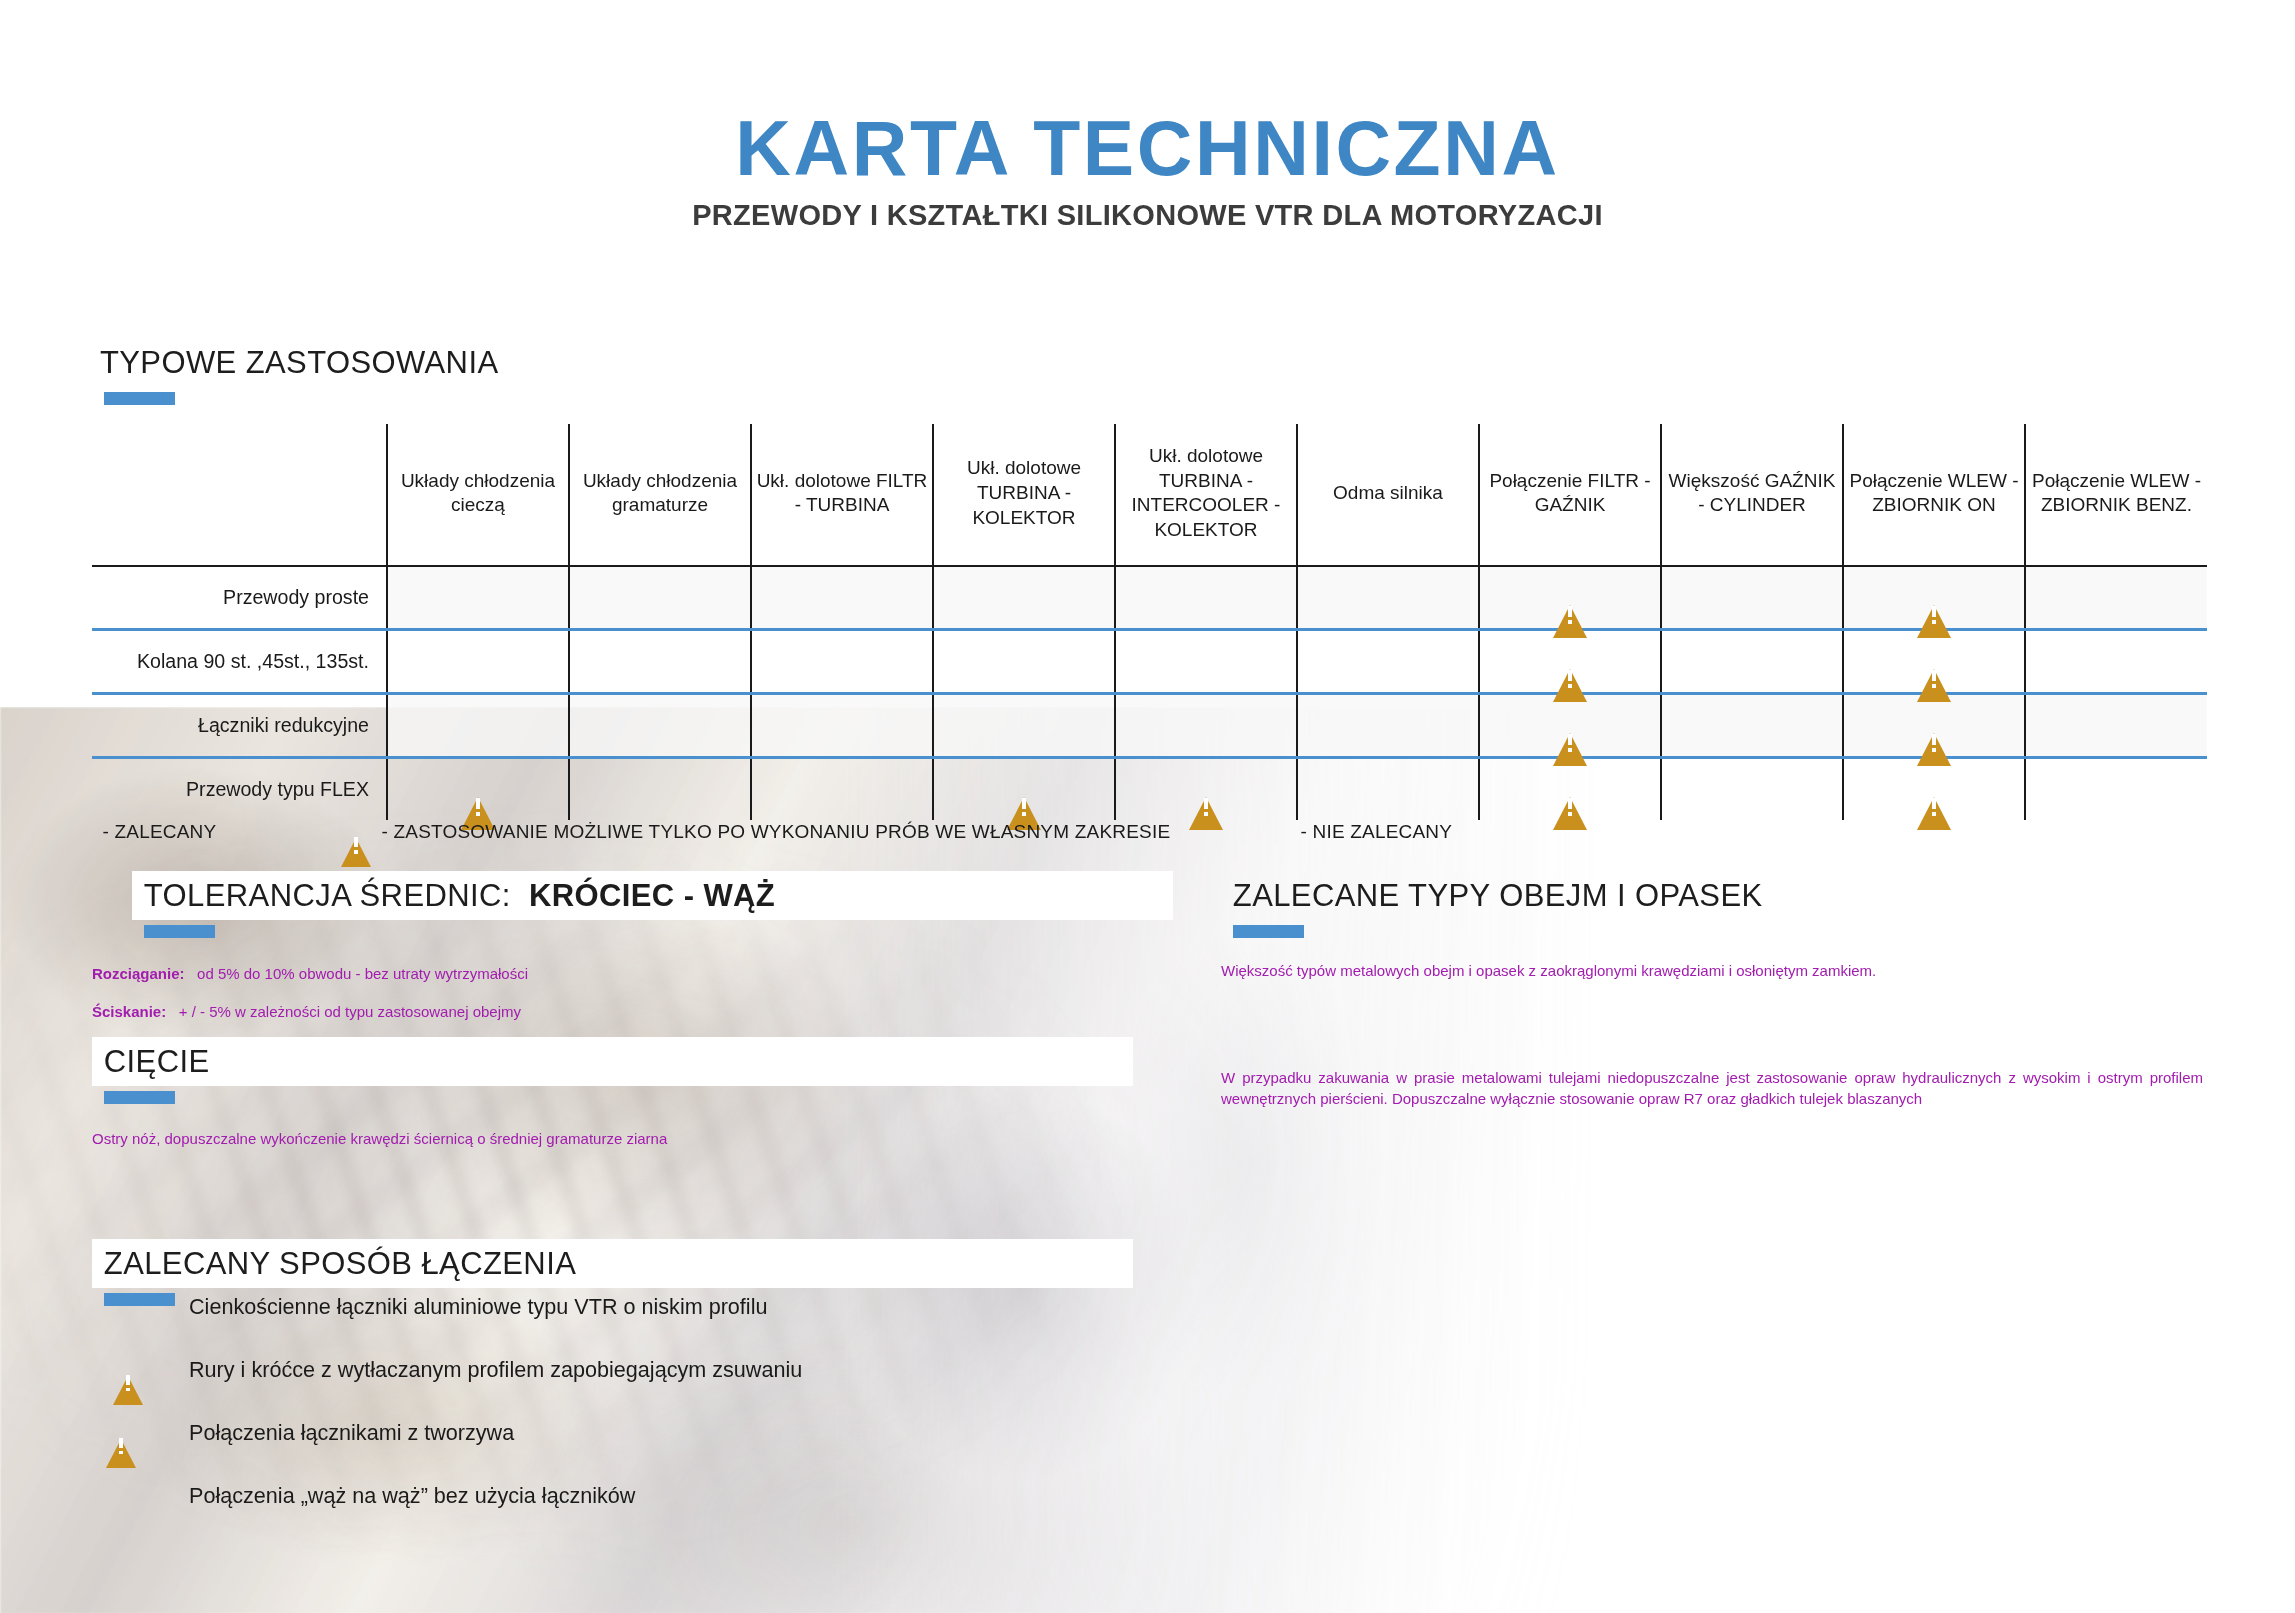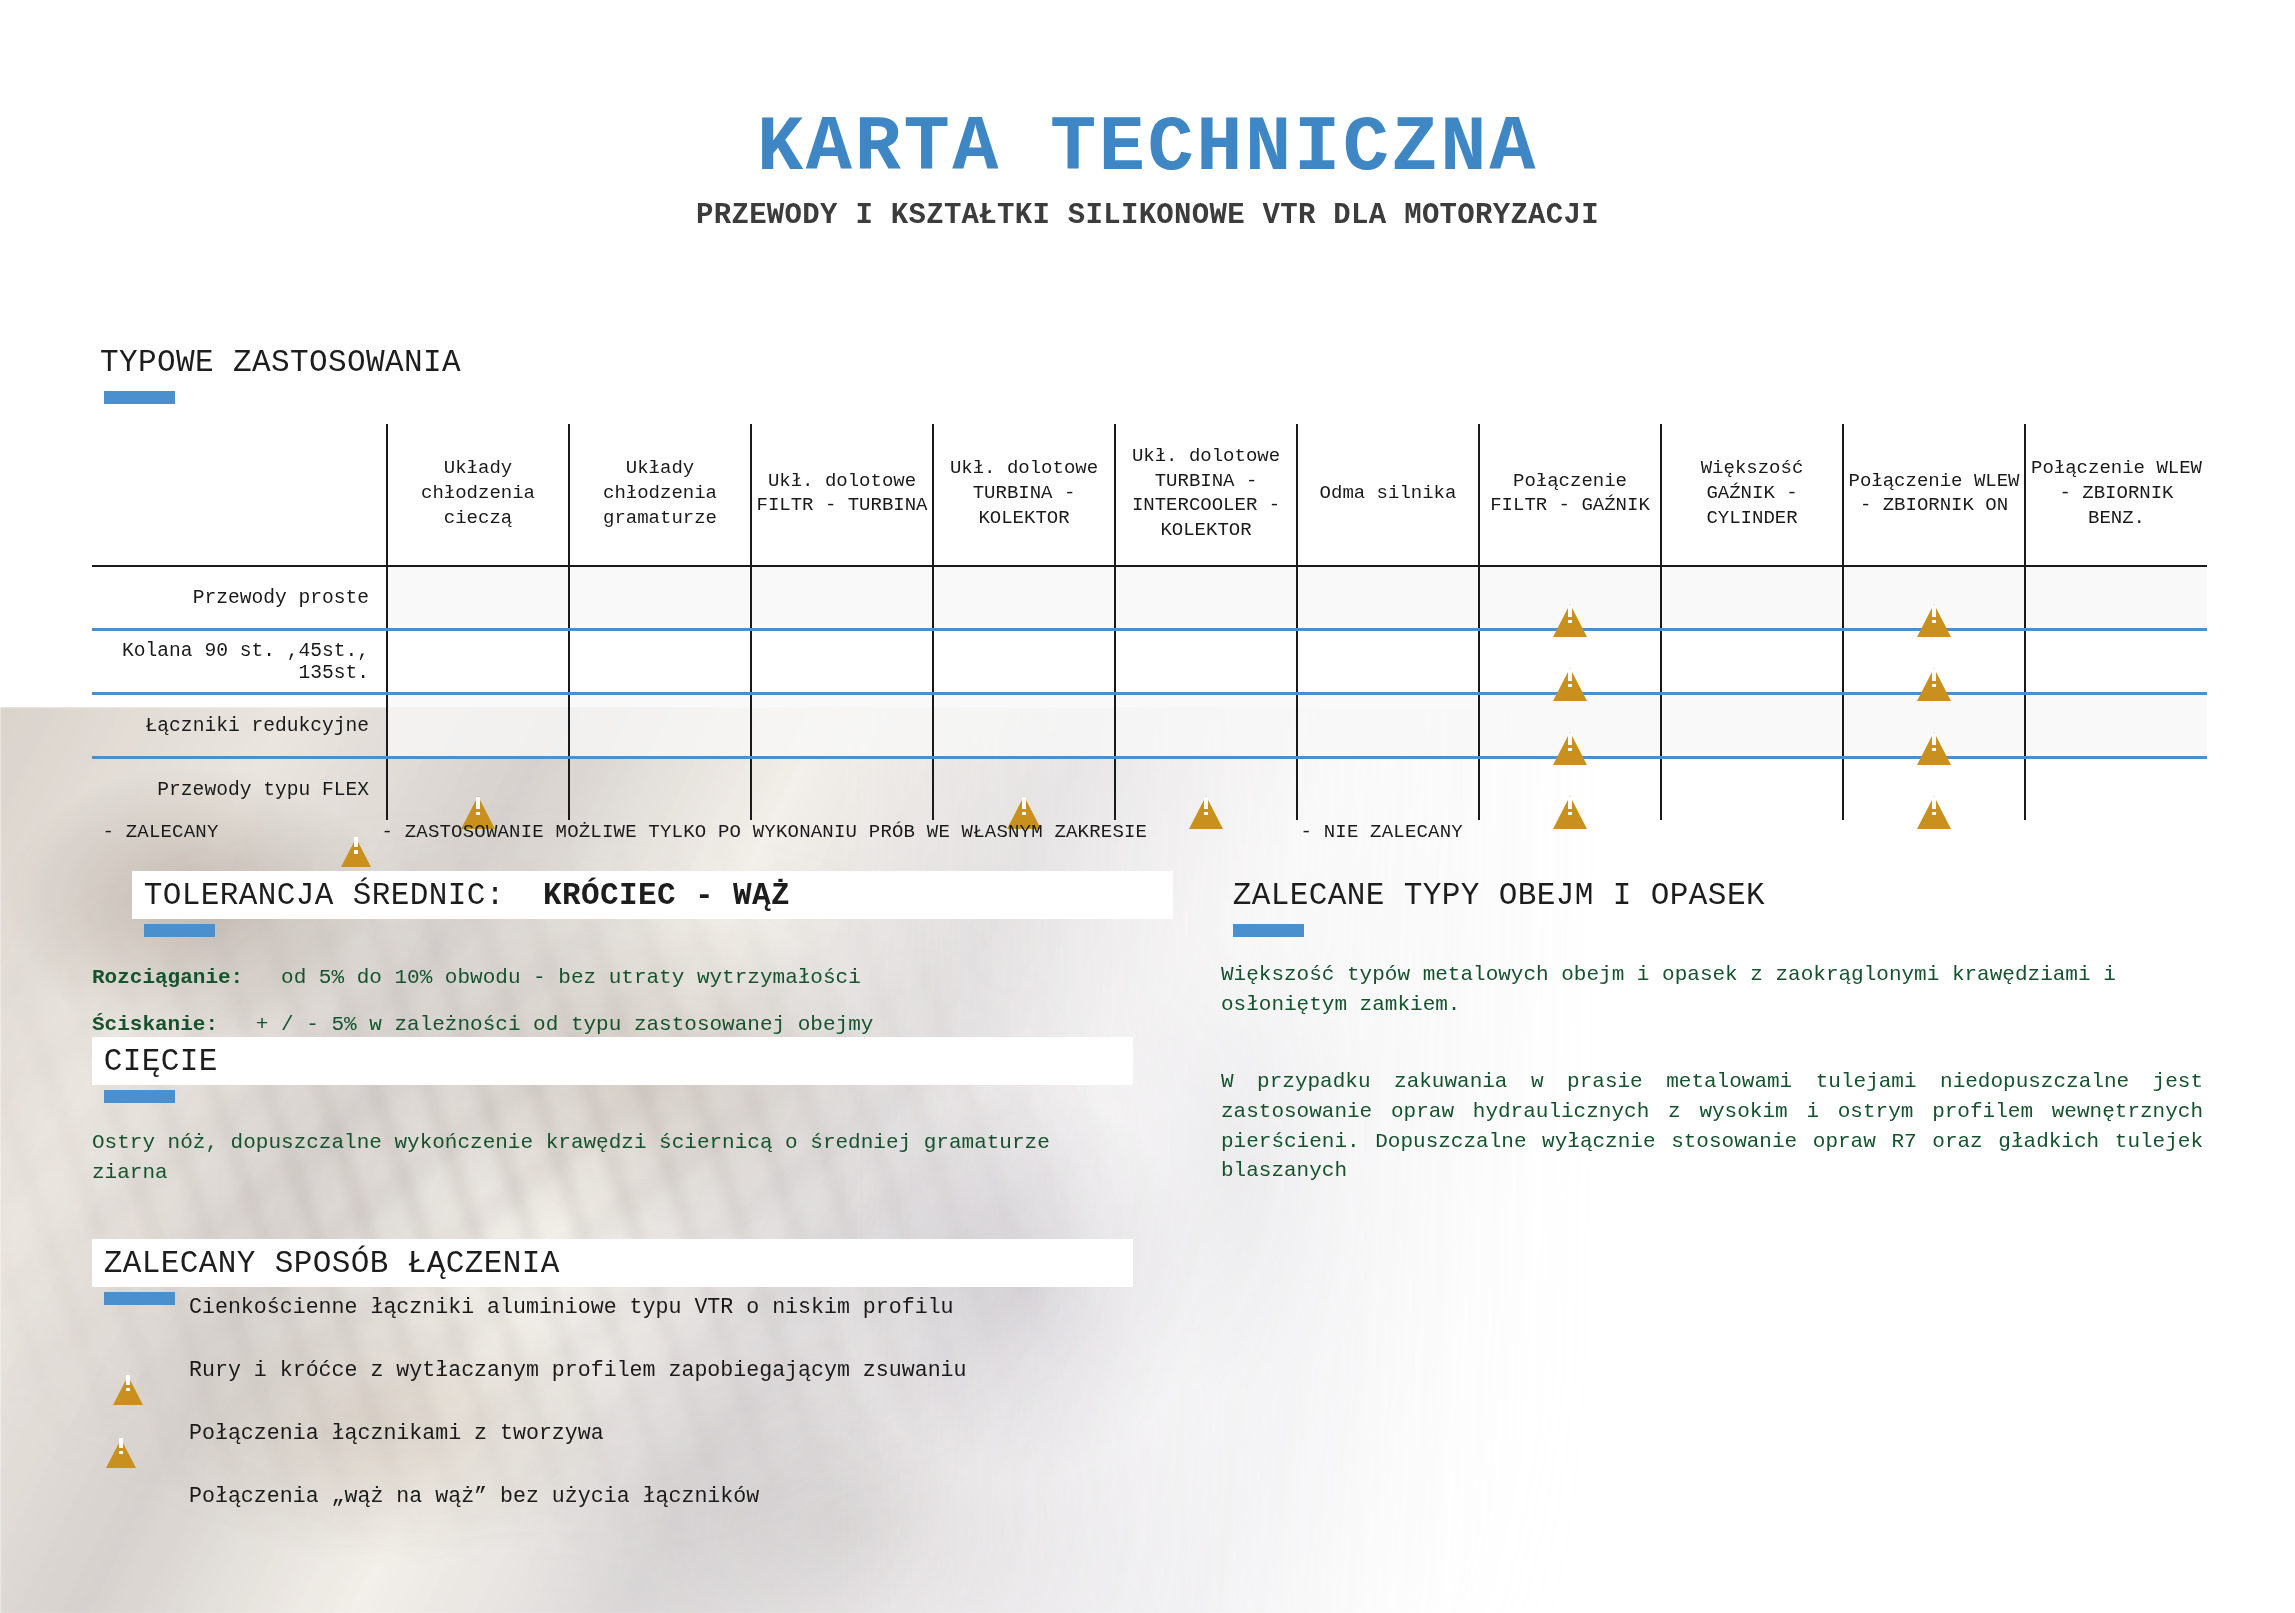--- a/index.html
+++ b/index.html
@@ -53,21 +53,21 @@
         rgba(120,108,100,0.22) 0px, rgba(120,108,100,0.22) 17px,
         rgba(235,230,222,0.10) 17px, rgba(235,230,222,0.10) 51px),
       repeating-linear-gradient(-38deg,
         rgba(140,132,140,0.14) 0px, rgba(140,132,140,0.14) 26px,
         rgba(250,248,245,0.06) 26px, rgba(250,248,245,0.06) 79px);
     filter: blur(4.6px);
     -webkit-mask-image: radial-gradient(ellipse 851px 497px at 497px 497px, rgba(0,0,0,0.95), rgba(0,0,0,0) 78%);
     mask-image: radial-gradient(ellipse 851px 497px at 497px 497px, rgba(0,0,0,0.95), rgba(0,0,0,0) 78%);
   }
 
-  #page { position: relative; z-index: 2; width: 2295px; height: 1613px; font-family: Liberation Mono, monospace; }
+  #page { position: relative; z-index: 2; width: 2295px; height: 1613px; }
 
   
   #header { position: absolute; left: 0; top: 0; width: 2295px; text-align: center; }
   #main-title {
     font-size: 77px; font-weight: bold; letter-spacing: 2.6px;
     color: #3E87C4; margin-top: 110px; line-height: 1;
   }
   #subtitle {
     font-size: 29px; font-weight: bold; letter-spacing: 0.3px;
     color: #3C3C3C; margin-top: 14.4px; line-height: 1;
@@ -174,21 +174,21 @@
   }
   #lg-1 { left: 0px;    top: 3.9px; }
   #lg-2 { left: 249px;  top: 3.9px; }
   #lg-3 { left: 1198px; top: 3.9px; }
 
   
   .col-left  { position: absolute; left: 92px; width: 1041px; }
   .col-right { position: absolute; left: 1221px; width: 995px; }
 
   .body-txt {
-    font-size: 21px; line-height: 1.42; color: #14532d;
+    font-size: 15px; line-height: 1.42; color: #a21caf;
   }
 
   
   #tol-head { top: 871px; padding-left: 40px; }
   #tol-body { top: 963px; }
   #tol-body .row { margin-bottom: 17px; }
   #tol-body .lbl { font-weight: bold; }
 
   
   #cie-head { top: 1037px; }

